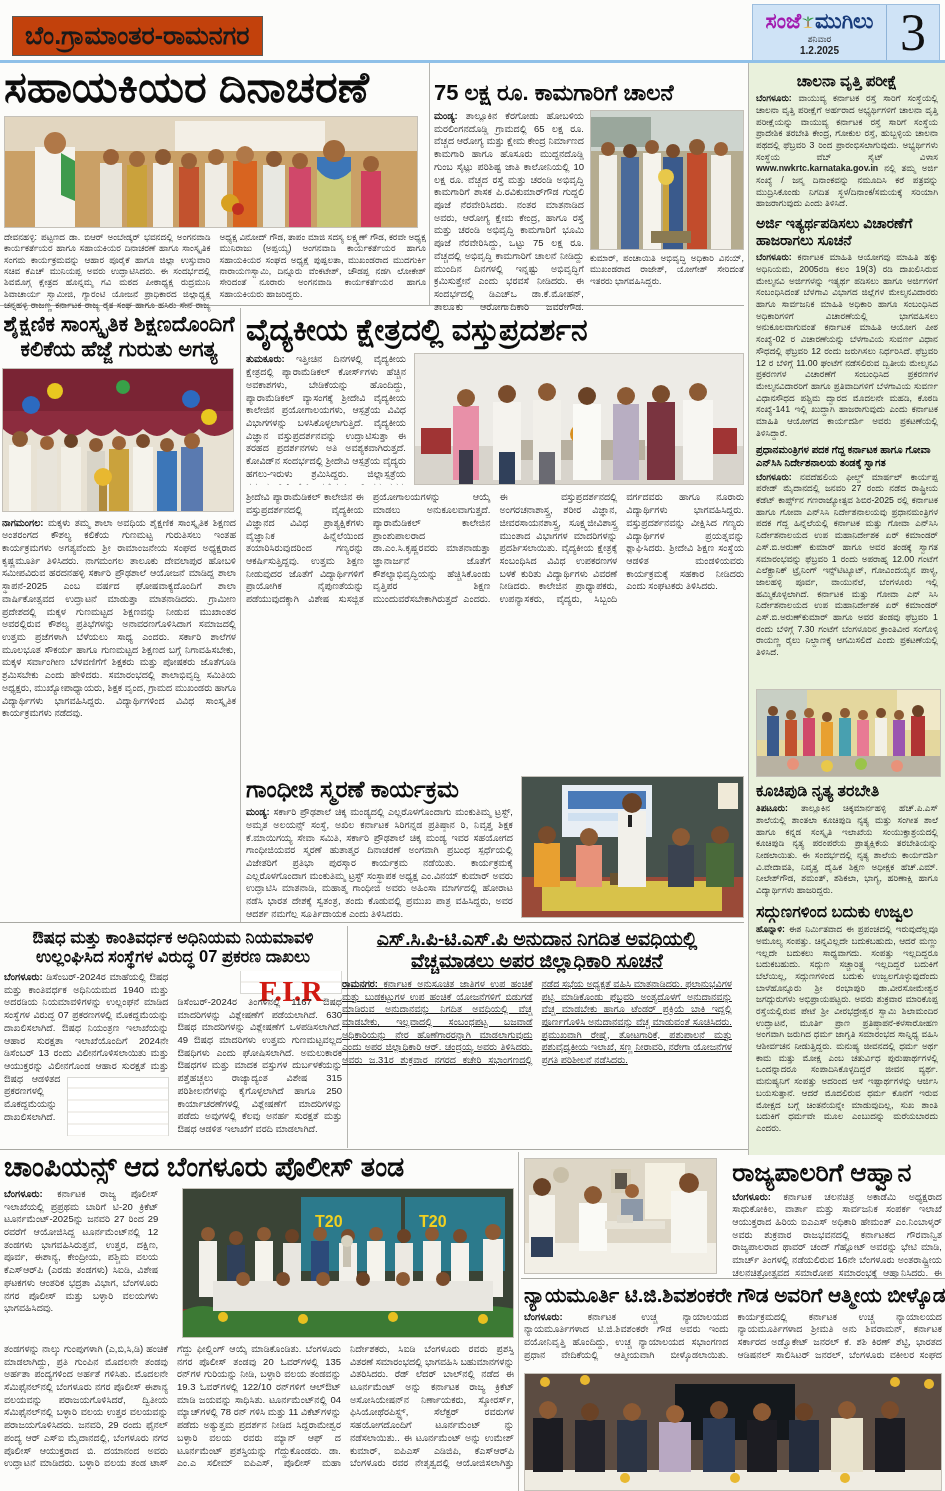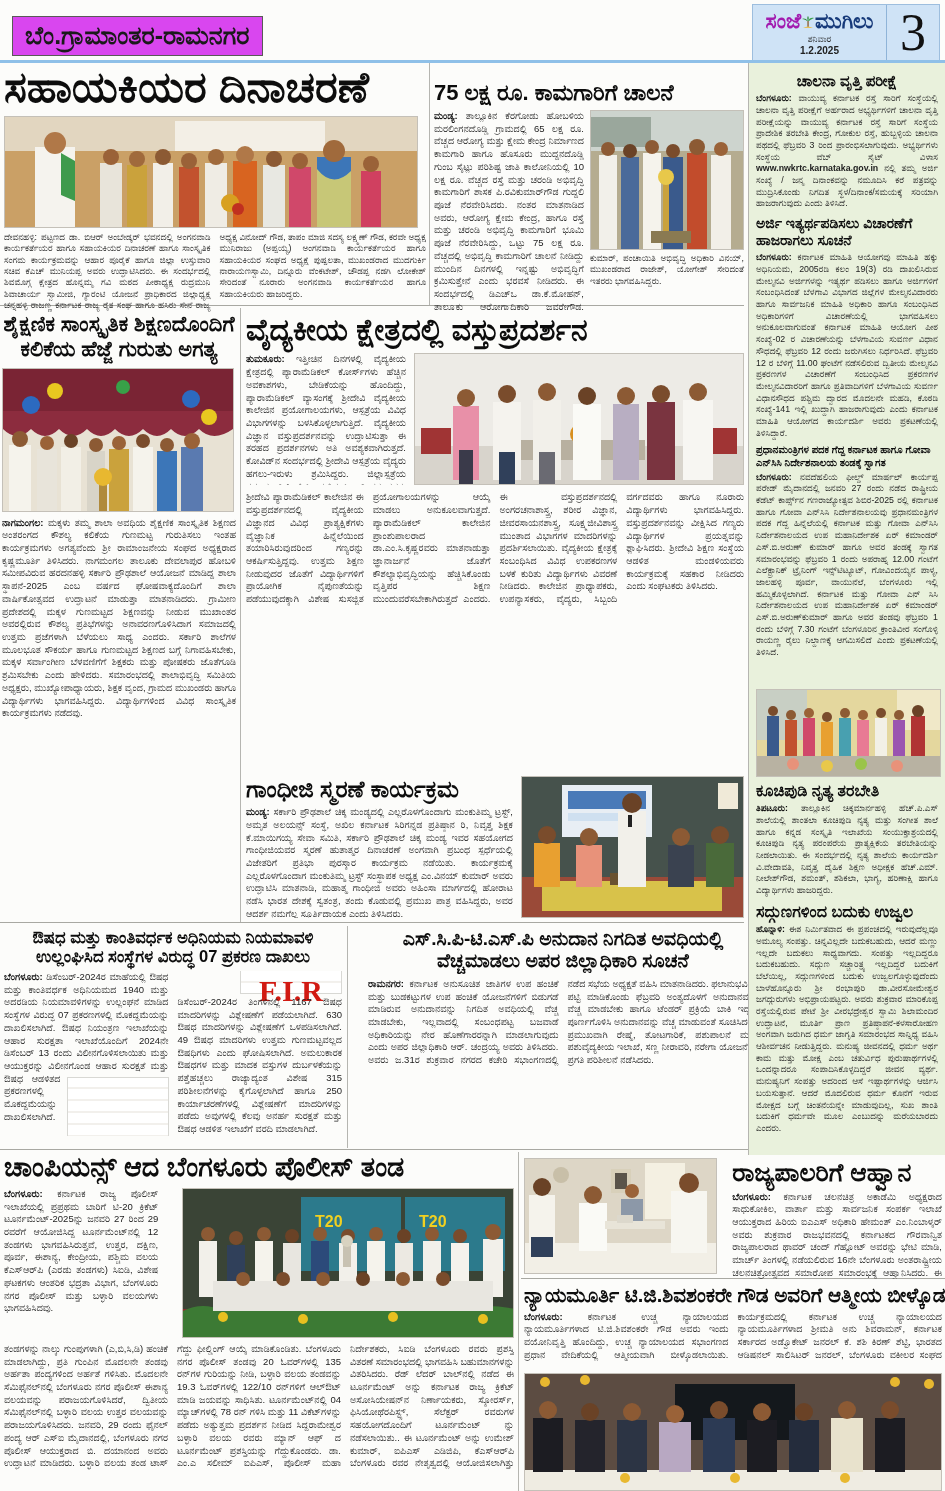--- a/index.html
+++ b/index.html
@@ -11,21 +11,21 @@
   .byline{font-weight:bold;color:#111;}
   .cols2{column-count:2;column-gap:9px;}
   .cols3{column-count:3;column-gap:9px;}
   .cols4{column-count:4;column-gap:9px;}
   .vrule{position:absolute;width:1px;background:#b5b5b0;}
   .hrule{position:absolute;height:1px;background:#a8a8a2;}
   .photo{background:#d8d4cc;overflow:hidden;border:1px solid #c4c0b8;}
   .photo svg{display:block;}
   
   #region-box{left:12px;top:16px;padding:4px 12px;border:1.5px solid #5a5a58;
-    font-size:25px;font-weight:bold;background:#d946ef;}
+    font-size:25px;font-weight:bold;background:#c2410c;}
   #masthead{left:752px;top:4px;width:186px;height:55px;background:#cfe3f6;
     border:1px solid #9dbede;display:flex;}
   #masthead .mh-left{flex:1;text-align:center;padding-top:4px;border-right:1px solid #8fb4d8;}
   #mh-title{font-size:21px;font-weight:bold;white-space:nowrap;}
   #mh-title .red{color:#a21caf;}
   #mh-title .blue{color:#173a7a;margin-top:28px;}
   #mh-day{font-size:9px;font-weight:normal;color:#222;margin-top:1px;}
   #mh-date{font-size:10px;font-weight:bold;color:#222;}
   #mh-page{width:52px;text-align:center;font-family:"Liberation Serif",serif;
     font-size:52px;line-height:55px;color:#111;}
@@ -269,21 +269,21 @@
     <div class="body-txt cols2" style="margin-top:4px;height:172px;overflow:hidden;">
       <span class="byline">ಬೆಂಗಳೂರು:</span>
       <span>ಡಿಸೆಂಬರ್-2024ರ ಮಾಹೆಯಲ್ಲಿ ಔಷಧ ಮತ್ತು ಕಾಂತಿವರ್ಧಕ ಅಧಿನಿಯಮದ 1940 ಮತ್ತು ಅದರಡಿಯ ನಿಯಮಾವಳಿಗಳನ್ನು ಉಲ್ಲಂಘನೆ ಮಾಡಿದ ಸಂಸ್ಥೆಗಳ ವಿರುದ್ಧ 07 ಪ್ರಕರಣಗಳಲ್ಲಿ ಮೊಕದ್ದಮೆಯನ್ನು ದಾಖಲಿಸಲಾಗಿದೆ. ಔಷಧ ನಿಯಂತ್ರಣ ಇಲಾಖೆಯನ್ನು ಆಹಾರ ಸುರಕ್ಷತಾ ಇಲಾಖೆಯೊಂದಿಗೆ 2024ನೇ ಡಿಸೆಂಬರ್ 13 ರಂದು ವಿಲೀನಗೊಳಿಸಲಾಯಿತು ಮತ್ತು ಆಯುಕ್ತರನ್ನು ವಿಲೀನಗೊಂಡ ಆಹಾರ ಸುರಕ್ಷತೆ ಮತ್ತು ಔಷಧ ಆಡಳಿತದ</span>
       <span class="fir-box">
           <span class="fir-txt">F.I.R</span>
         </span>
       <span>ಪ್ರಕರಣಗಳಲ್ಲಿ ಮೊಕದ್ದಮೆಯನ್ನು ದಾಖಲಿಸಲಾಗಿದೆ. ಡಿಸೆಂಬರ್-2024ರ ತಿಂಗಳಿನಲ್ಲಿ 1167 ಔಷಧ ಮಾದರಿಗಳನ್ನು ವಿಶ್ಲೇಷಣೆಗೆ ಪಡೆಯಲಾಗಿದೆ. 630 ಔಷಧ ಮಾದರಿಗಳನ್ನು ವಿಶ್ಲೇಷಣೆಗೆ ಒಳಪಡಿಸಲಾಗಿದೆ. 49 ಔಷಧ ಮಾದರಿಗಳು ಉತ್ತಮ ಗುಣಮಟ್ಟವಲ್ಲದ ಔಷಧಿಗಳು ಎಂದು ಘೋಷಿಸಲಾಗಿದೆ. ಅಮಲುಕಾರಕ ಔಷಧಗಳ ಮತ್ತು ಮಾದಕ ವಸ್ತುಗಳ ದುರ್ಬಳಕೆಯನ್ನು ಪತ್ತೆಹಚ್ಚಲು ರಾಜ್ಯಾದ್ಯಂತ ವಿಶೇಷ 315 ಪರಿಶೀಲನೆಗಳನ್ನು ಕೈಗೊಳ್ಳಲಾಗಿದೆ ಹಾಗೂ 250 ಕಾರ್ಯಾಚರಣೆಗಳಲ್ಲಿ ವಿಶ್ಲೇಷಣೆಗೆ ಮಾದರಿಗಳನ್ನು ಪಡೆದು ಅವುಗಳಲ್ಲಿ ಕೆಲವು ಅನರ್ಹ ಸುರಕ್ಷತೆ ಮತ್ತು ಔಷಧ ಆಡಳಿತ ಇಲಾಖೆಗೆ ವರದಿ ಮಾಡಲಾಗಿದೆ.</span>
     </div>
   </div>
 
-  <div class="abs" style="left:368px;top:928px;width:390px;">
+  <div class="abs" style="left:342px;top:928px;width:390px;text-decoration:underline;">
     <div class="hl" style="font-size:19px;text-align:center;">ಎಸ್.ಸಿ.ಪಿ-ಟಿ.ಎಸ್.ಪಿ ಅನುದಾನ ನಿಗದಿತ ಅವಧಿಯಲ್ಲಿ ವೆಚ್ಚಮಾಡಲು ಅಪರ ಜಿಲ್ಲಾಧಿಕಾರಿ ಸೂಚನೆ</div>
     <div class="body-txt cols2" style="margin-top:5px;height:160px;overflow:hidden;">
       <span class="byline">ರಾಮನಗರ:</span>
       <span>ಕರ್ನಾಟಕ ಅನುಸೂಚಿತ ಜಾತಿಗಳ ಉಪ ಹಂಚಿಕೆ ಮತ್ತು ಬುಡಕಟ್ಟುಗಳ ಉಪ ಹಂಚಿಕೆ ಯೋಜನೆಗಳಿಗೆ ಬಿಡುಗಡೆ ಮಾಡಿರುವ ಅನುದಾನವನ್ನು ನಿಗದಿತ ಅವಧಿಯಲ್ಲಿ ವೆಚ್ಚ ಮಾಡಬೇಕು, ಇಲ್ಲವಾದಲ್ಲಿ ಸಂಬಂಧಪಟ್ಟ ಬಜವಾಡೆ ಅಧಿಕಾರಿಯನ್ನು ನೇರ ಹೊಣೆಗಾರರನ್ನಾಗಿ ಮಾಡಲಾಗುವುದು ಎಂದು ಅಪರ ಜಿಲ್ಲಾಧಿಕಾರಿ ಆರ್. ಚಂದ್ರಯ್ಯ ಅವರು ತಿಳಿಸಿದರು. ಅವರು ಜ.31ರ ಶುಕ್ರವಾರ ನಗರದ ಕಚೇರಿ ಸಭಾಂಗಣದಲ್ಲಿ ನಡೆದ ಸಭೆಯ ಅಧ್ಯಕ್ಷತೆ ವಹಿಸಿ ಮಾತನಾಡಿದರು. ಫಲಾನುಭವಿಗಳ ಪಟ್ಟಿ ಮಾಡಿಕೊಂಡು ಫೆಬ್ರವರಿ ಅಂತ್ಯದೊಳಗೆ ಅನುದಾನವನ್ನು ವೆಚ್ಚ ಮಾಡಬೇಕು ಹಾಗೂ ಟೆಂಡರ್ ಪ್ರಕ್ರಿಯೆ ಬಾಕಿ ಇದ್ದಲ್ಲಿ ಪೂರ್ಣಗೊಳಿಸಿ ಅನುದಾನವನ್ನು ವೆಚ್ಚ ಮಾಡುವಂತೆ ಸೂಚಿಸಿದರು. ಪ್ರಮುಖವಾಗಿ ರೇಷ್ಮೆ, ತೋಟಗಾರಿಕೆ, ಪಶುಪಾಲನೆ ಮತ್ತು ಪಶುವೈದ್ಯಕೀಯ ಇಲಾಖೆ, ಸಣ್ಣ ನೀರಾವರಿ, ನರೇಗಾ ಯೋಜನೆಗಳ ಪ್ರಗತಿ ಪರಿಶೀಲನೆ ನಡೆಸಿದರು.</span>
     </div>
   </div>
 
   <div class="abs" style="left:4px;top:1152px;width:510px;">
     <div class="hl" style="font-size:27px;white-space:nowrap;">ಚಾಂಪಿಯನ್ಸ್ ಆದ ಬೆಂಗಳೂರು ಪೊಲೀಸ್ ತಂಡ</div>
     <div style="display:flex;gap:24px;margin-top:4px;">

